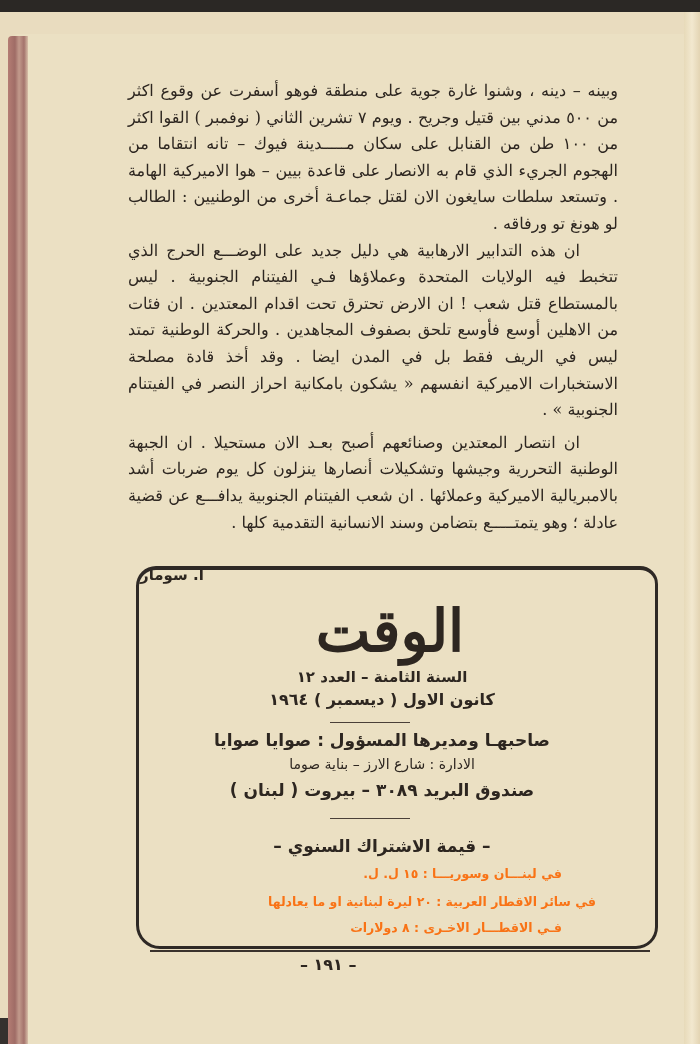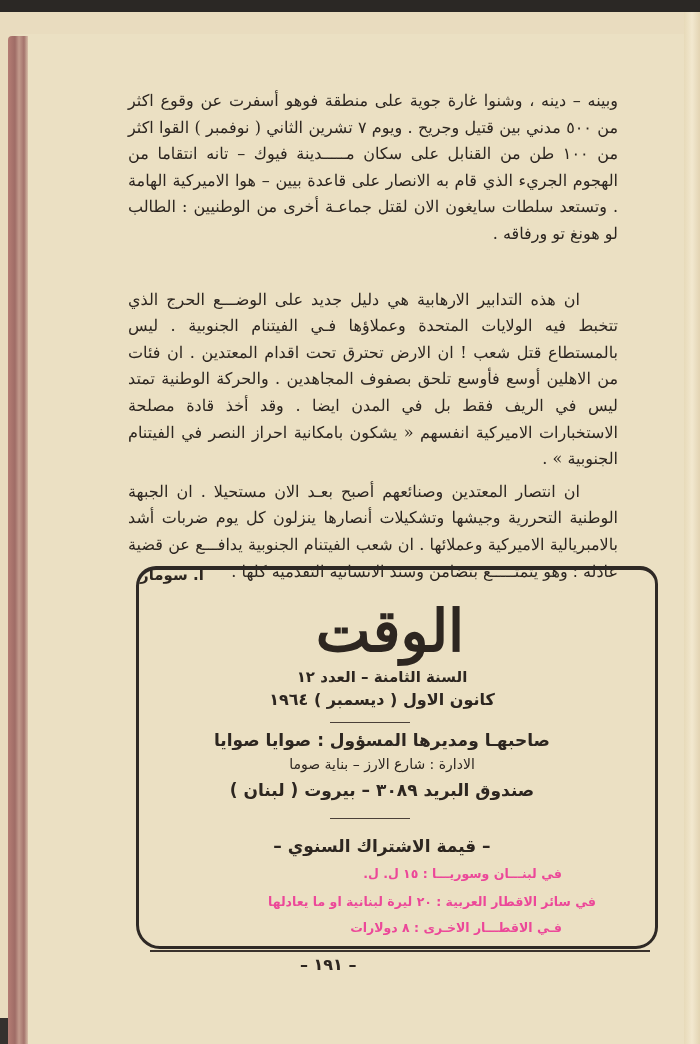--- a/index.html
+++ b/index.html
@@ -28,28 +28,28 @@
   .page-edge {
     position: absolute; left: 8px; top: 36px; width: 20px; height: 1008px;
     background: linear-gradient(90deg, #b47d74 0%, #9f6c66 35%, #c29a8c 55%, #a4736c 80%, #d8bfa8 100%);
     border-top-left-radius: 4px;
   }
   .right-edge {
     position: absolute; left: 684px; top: 12px; width: 16px; height: 1032px;
     background: linear-gradient(90deg, #e7dab9, #f2e8cf 50%, #e3d4b3);
   }
   .text-col {
-    position: absolute; left: 128px; top: 88px; width: 490px;
+    position: absolute; left: 128px; top: 78px; width: 490px;
     direction: rtl; text-align: justify;
     font-family: "DejaVu Serif", serif;
     font-size: 16px; line-height: 26.6px;
     color: #2d2620;
   }
   .text-col p { margin: 0; }
-  .text-col p.indent { text-indent: 38px; margin-top: 39px; }
+  .text-col p.indent { text-indent: 38px; }
   .text-col p.gap { margin-top: 6px; }
   .signature {
     position: absolute; left: 140px; top: 538px;
     direction: rtl;
     font-family: "DejaVu Sans", sans-serif; font-weight: bold;
     font-size: 15px; color: #2d2620; margin-top: 28px;
   }
   .box {
     position: absolute; left: 136px; top: 566px; width: 516px; height: 376px;
     border: 3px solid #2e2925;
@@ -75,21 +75,21 @@
   .ml4 { top: 756px; font-size: 14px; font-weight: normal; left: -8px; }
   .ml5 { top: 780px; font-size: 17px; left: -8px; }
   .divider-short2 {
     position: absolute; left: 330px; top: 818px; width: 80px; height: 1px;
     background: #4a4038;
   }
   .sub-title { top: 836px; font-size: 17px; left: -8px; }
   .sub-line {
     position: absolute; right: 110px; direction: rtl;
     font-family: "DejaVu Sans", sans-serif; font-weight: bold;
-    font-size: 12.5px; color: #ec4899; white-space: nowrap;
+    font-size: 12.5px; color: #f97316; white-space: nowrap;
   }
   .sl1 { top: 866px; right: 138px; }
   .sl2 { top: 894px; right: 104px; margin-left: 32px; }
   .sl3 { top: 920px; right: 138px; margin-left: 36px; }
   .bottom-rule {
     position: absolute; left: 150px; top: 950px; width: 500px; height: 2px;
     background: #3a332d;
   }
   .page-number {
     position: absolute; left: 300px; top: 955px; width: 200px;

